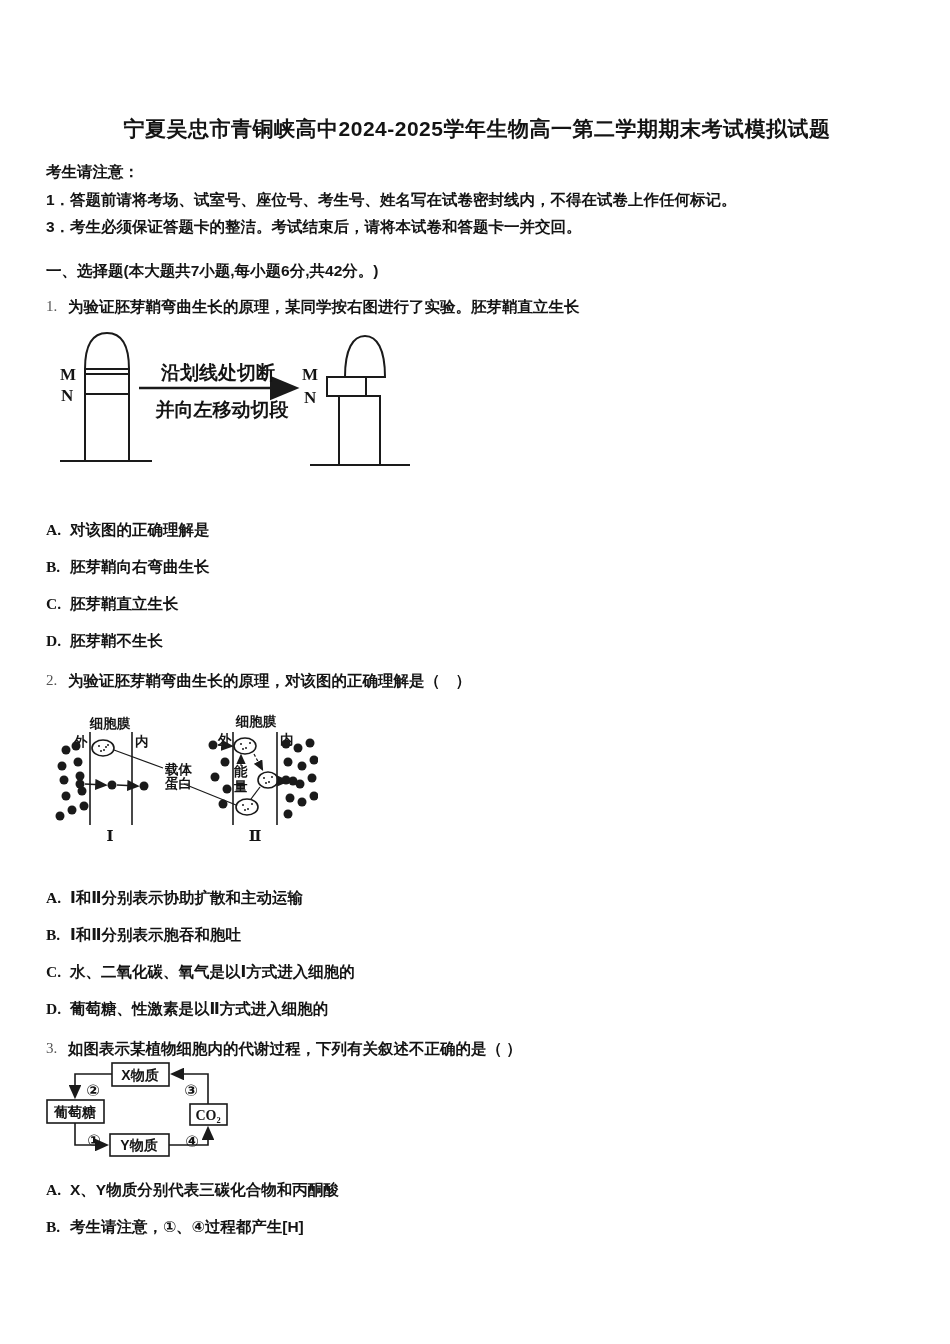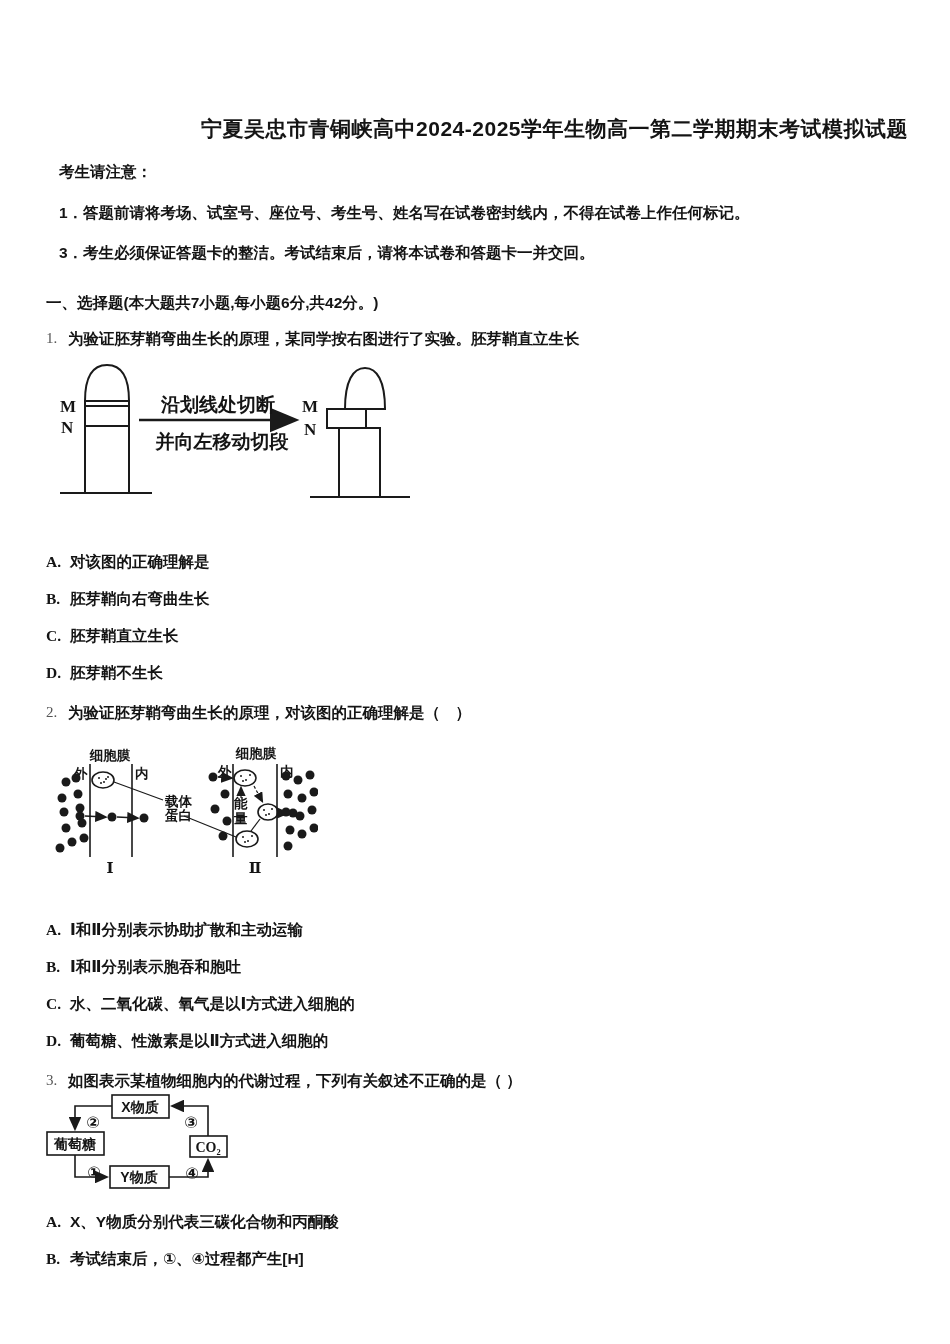--- a/index.html
+++ b/index.html
@@ -4,26 +4,26 @@
 <style>
   html,body{margin:0;padding:0;background:#ffffff;}
   body{
     width:950px;height:1344px;
     font-family:"Liberation Sans","DejaVu Sans",sans-serif;
     color:#141414;
     -webkit-font-smoothing:antialiased;
   }
   .page{width:950px;height:1344px;box-sizing:border-box;padding:116px 42px 0 46px;overflow:hidden;}
   .title{
-    font-size:21px;font-weight:bold;text-align:right;
+    font-size:21px;font-weight:bold;text-align:center;
     margin:0 0 16px 0;letter-spacing:0.5px;line-height:26px;
   }
   .notice{font-size:15.5px;font-weight:bold;line-height:27.5px;}
-  .notice div{margin:13px;}
-  .section-heading{font-size:15.5px;font-weight:bold;margin-top:22px;line-height:27.5px;}
+  .notice div{margin:0;}
+  .section-heading{font-size:15.5px;font-weight:bold;margin-top:16px;line-height:27.5px;}
   .q-line{display:flex;font-size:15.5px;font-weight:bold;line-height:27.5px;margin-top:9px;}
   .q-num{
     font-family:"Liberation Serif","DejaVu Serif",serif;
     font-weight:normal;color:#555;width:22px;flex:none;font-size:15px;
   }
   .q-stem{flex:1;}
   .figure{display:block;}
   .fig1{margin:10px 0 0 6px;}
   .fig2{margin:16px 0 0 2px;}
   .fig3{margin:-6px 0 0 -2px;}
@@ -265,17 +265,17 @@
     <text class="cjk" x="148" y="90" font-size="16" text-anchor="middle">④</text>
   </svg>
 
   <div class="options q3">
     <div class="opt">
       <span class="opt-label">A.</span>
       <span>X、Y物质分别代表三碳化合物和丙酮酸</span>
     </div>
     <div class="opt">
       <span class="opt-label">B.</span>
-      <span>考试结束后，①、④过程都产生[H]</span>
+      <span>考生请注意，①、④过程都产生[H]</span>
     </div>
   </div>
 
 </div>
 
 </body></html>

